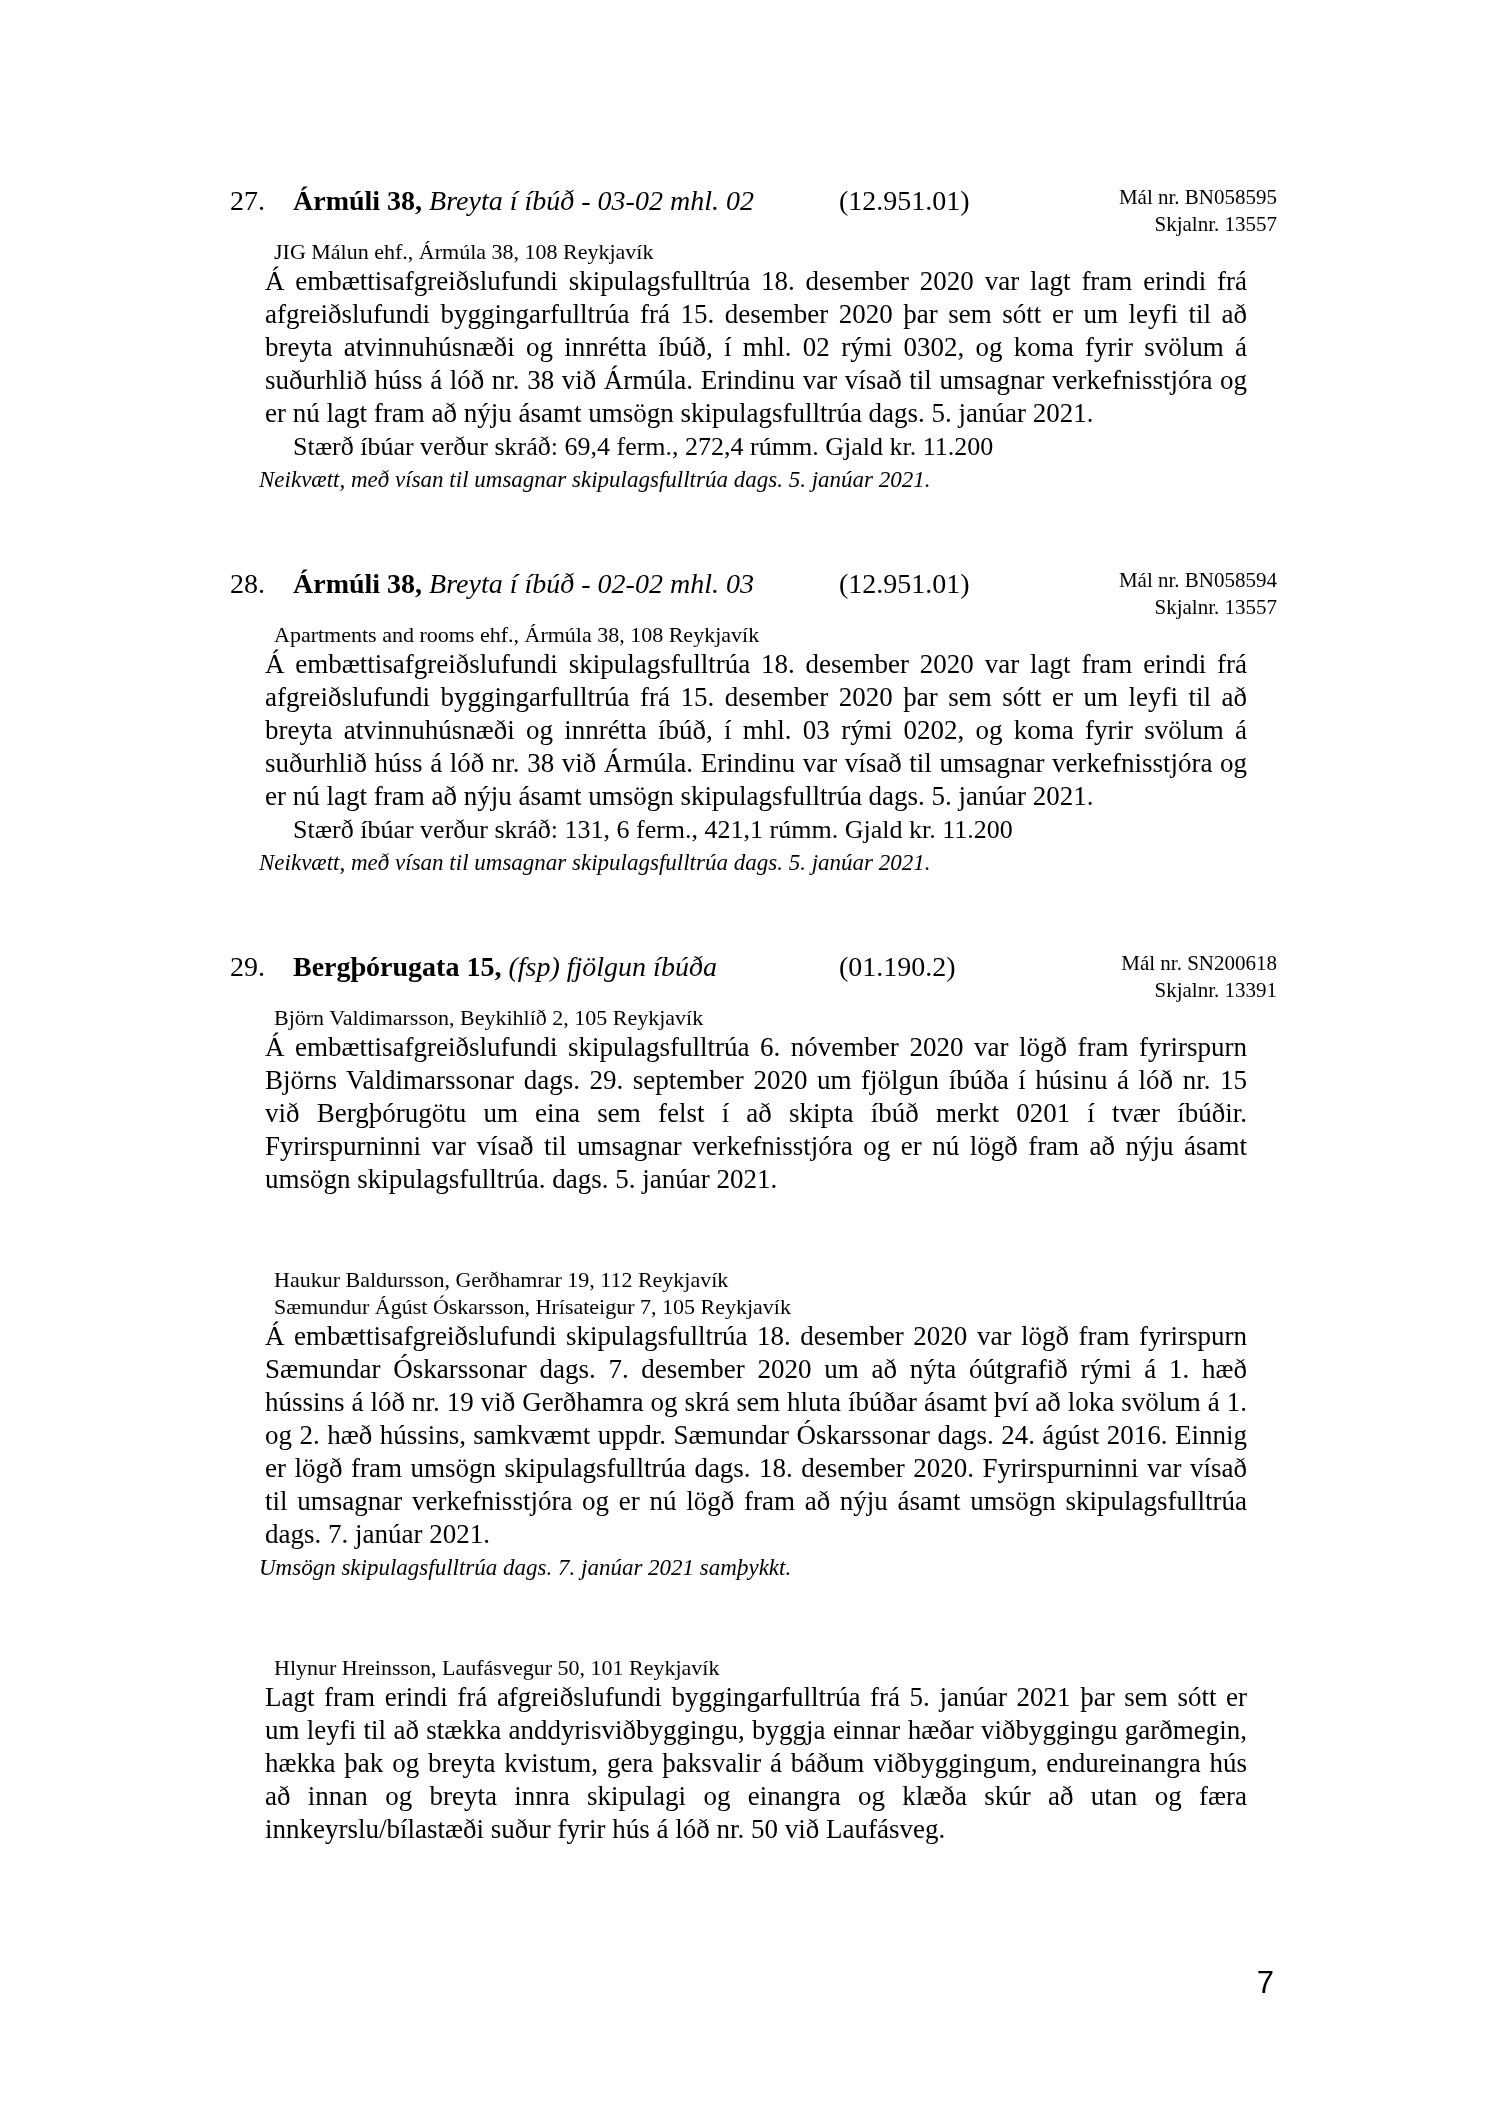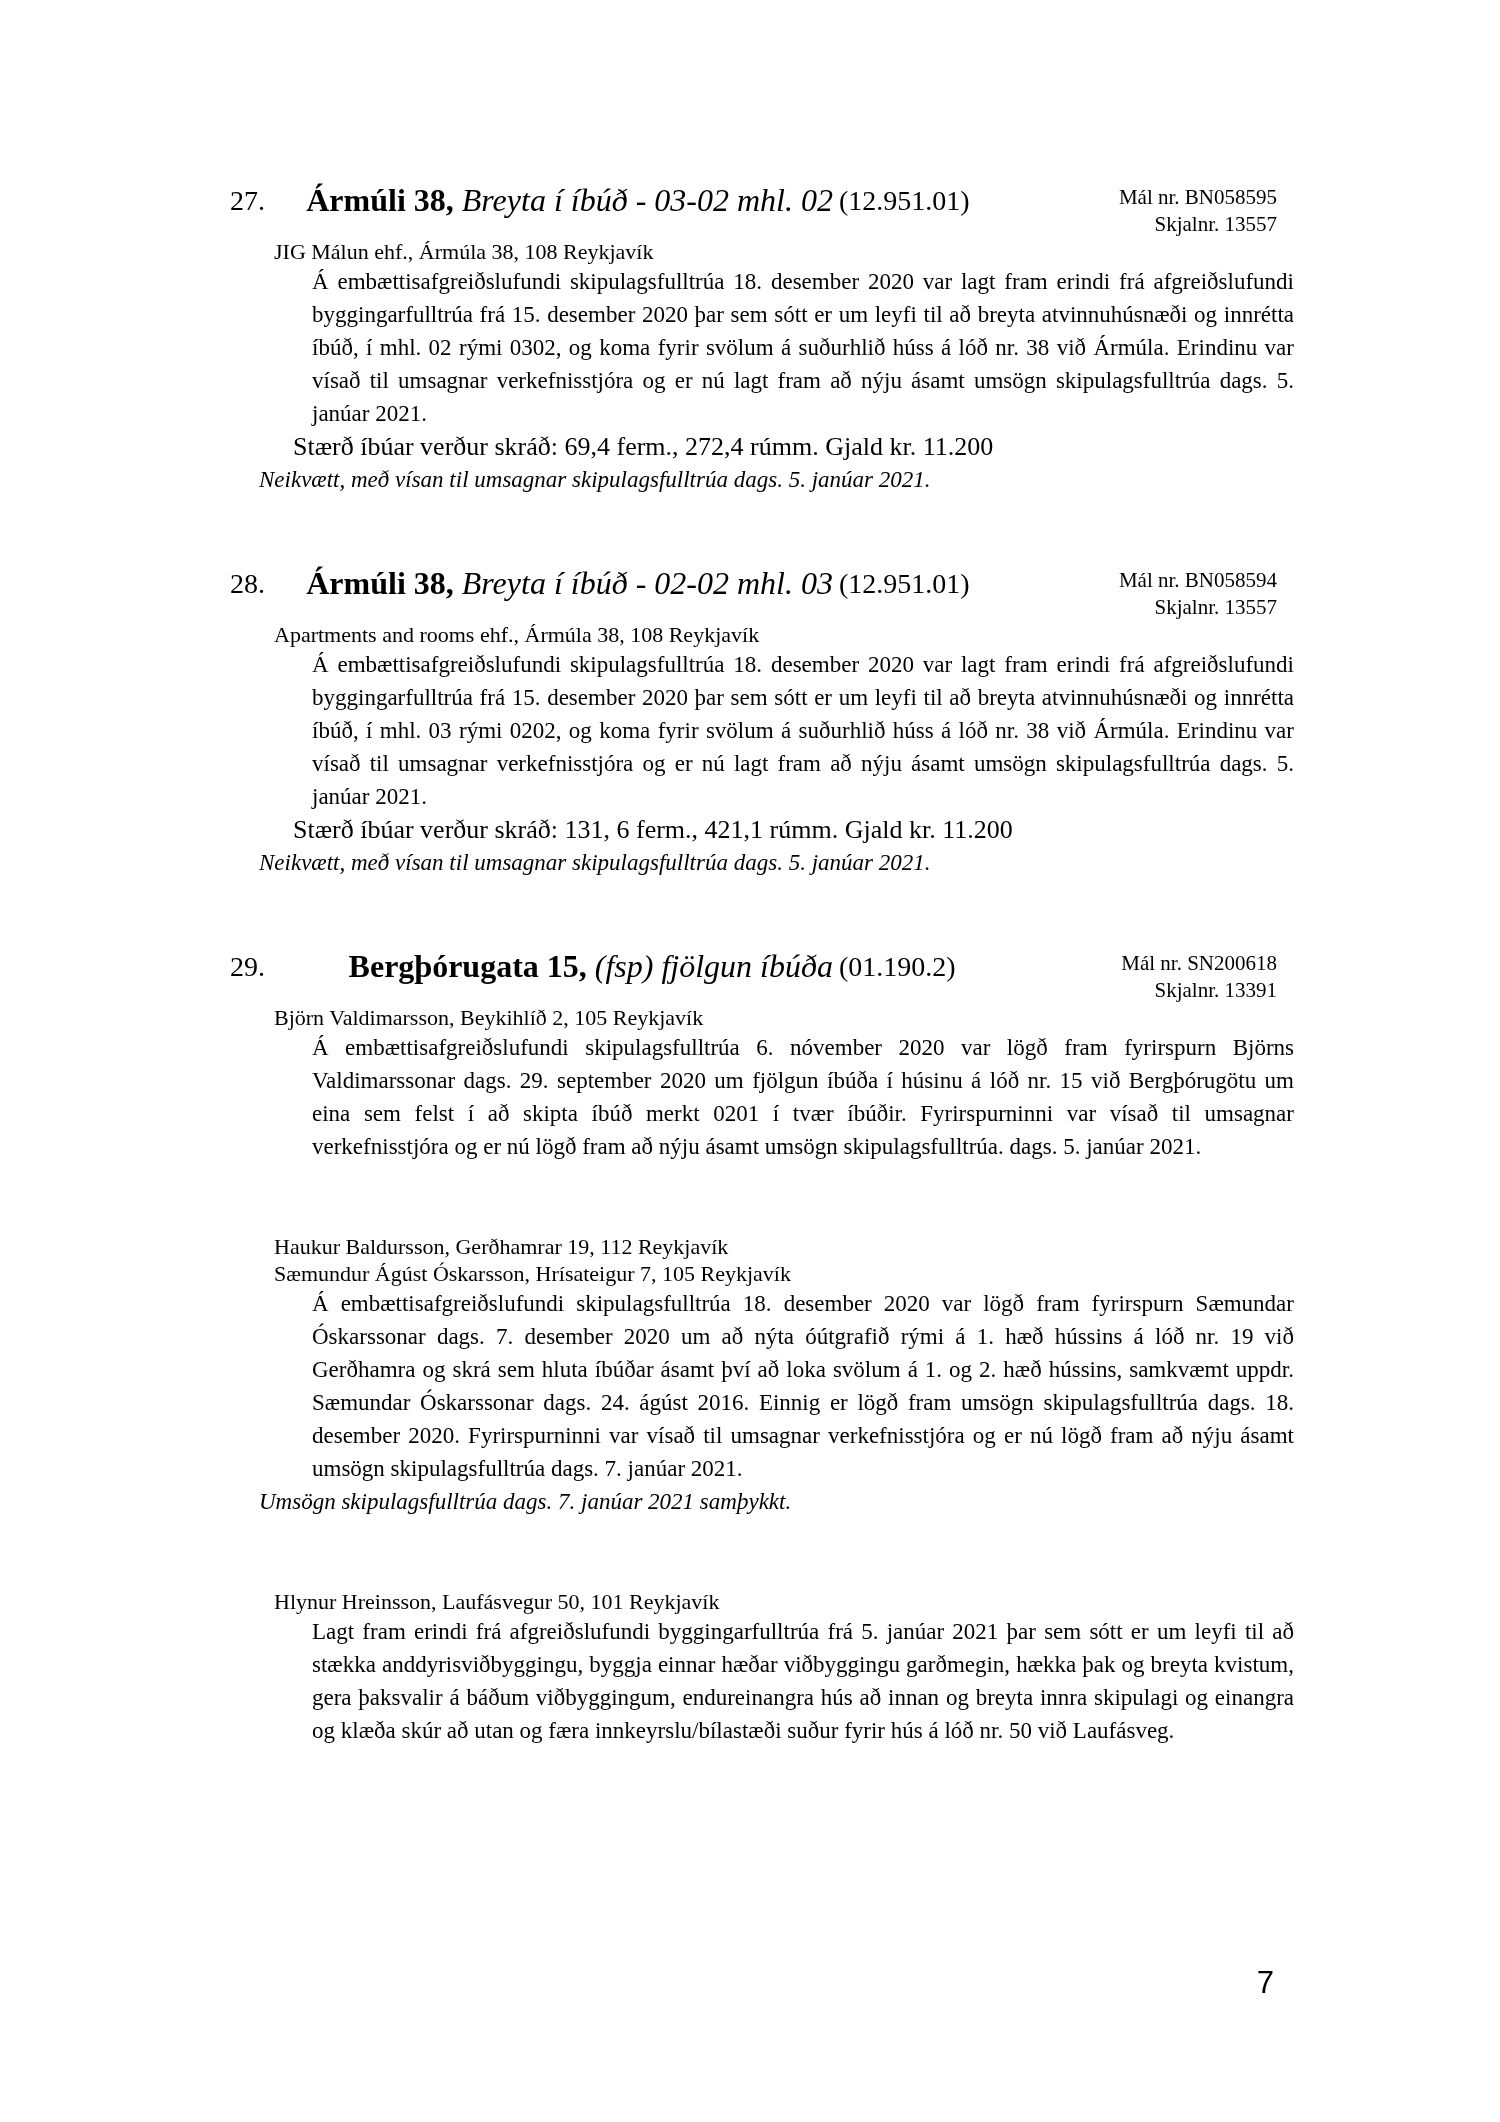--- a/index.html
+++ b/index.html
@@ -31,23 +31,22 @@
   }
   .num {
     width: 63px;
     flex: 0 0 63px;
     font-size: 28px;
     line-height: 35px;
   }
   .title {
     flex: 0 0 540px;
     width: 540px;
-    font-size: 32px;
+    font-size: 28px;
     line-height: 35px;
-    text-align: right;
   }
   .addr { font-weight: bold; }
   .desc { font-style: italic; }
   .case {
     flex: 0 0 165px;
     width: 165px;
     font-size: 28px;
     line-height: 35px;
     padding-left: 6px;
   }
@@ -57,23 +56,23 @@
     font-size: 21px;
     line-height: 27px;
     padding-top: 1px;
   }
   .sub {
     margin-left: 44px;
     font-size: 22px;
     line-height: 27px;
   }
   .body-par {
-    margin: 0 0 0 82px;
+    margin: 0 0 0 35px;
     width: 982px;
-    font-size: 23px;
+    font-size: 27px;
     line-height: 33px;
     text-align: justify;
   }
   .plain-line {
     margin-left: 63px;
     width: 982px;
     font-size: 26px;
     line-height: 33px;
   }
   .conclusion {

